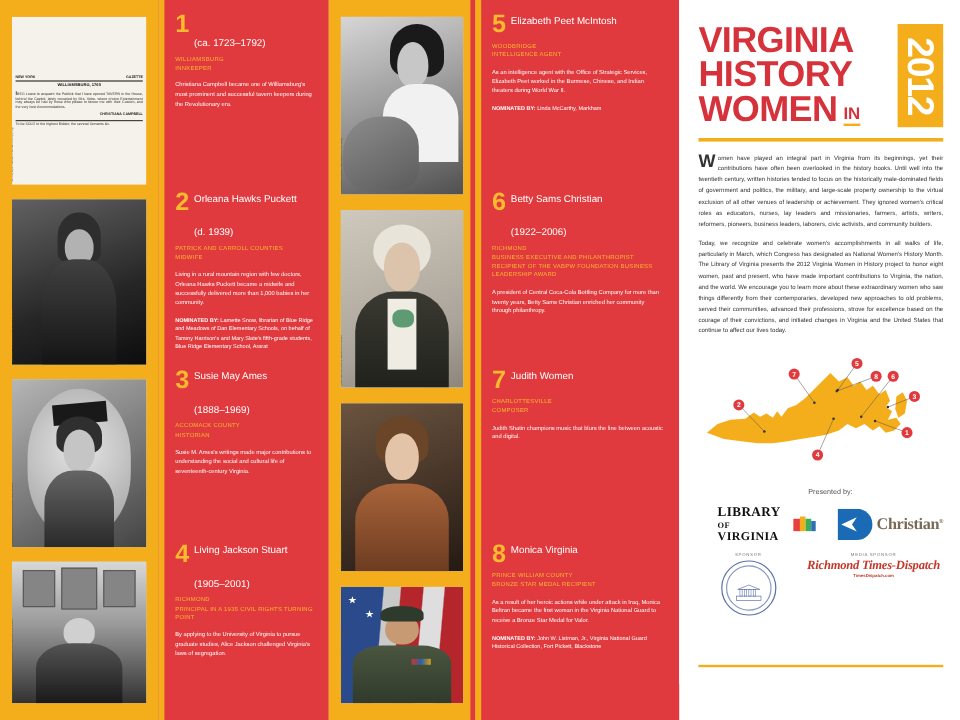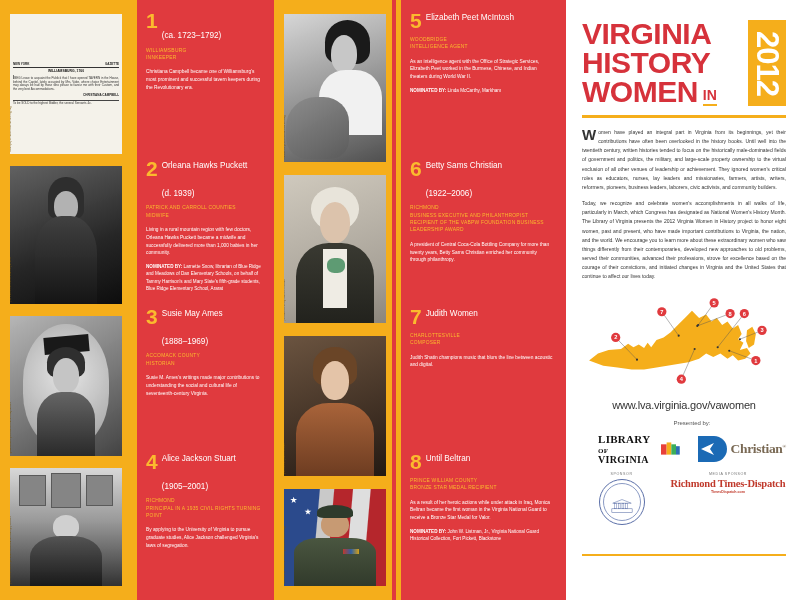--- a/index.html
+++ b/index.html
@@ -164,21 +164,21 @@
   .lov-l1 { font-family: "Liberation Serif", serif; font-size: 11px; font-weight: bold; color: #111; letter-spacing: .3px;}
   .lov-l2 { font-family: "Liberation Serif", serif; font-size: 10px; font-weight: bold; color: #111; letter-spacing: .3px;}
   .lov-l2 .of { font-size: 7px; }
   .dom-logo { display: flex; align-items: center; gap: 3px; }
   .dom-text { font-family: "Liberation Serif", serif; font-size: 13.5px; font-weight: bold; color: #7a6a55; letter-spacing: -.3px; }
   .sub-row { display: flex; justify-content: center; align-items: flex-start; gap: 26px; margin-top: 7px; }
   .sub-col { text-align: center; }
   .sub-lbl { font-size: 3.6px; color: #777; letter-spacing: .6px; margin-bottom: 3px; }
   .rtd-text {
     font-family: "Liberation Serif", serif; font-size: 10.5px; font-weight: bold;
-    color: #C0392B; letter-spacing: -.2px; line-height: 1;
+    color: #C0392B; letter-spacing: -.2px; line-height: 1; font-style: italic;
   }
   .rtd-sub { font-size: 3.6px; color: #C0392B; font-weight: bold; margin-top: 1px;}
   .seal { width: 46px; height: 46px; border-radius: 50%; border: 1px solid #5b6fa8; position: relative; margin: 0 auto;}
   .seal::before {
     content: ""; position: absolute; inset: 3px; border-radius: 50%; border: .5px solid #8a9ac4;
   }
   .seal-inner { position: absolute; inset: 10px; display: flex; align-items: flex-end; justify-content: center; }
   .bottom-rule {
     position: absolute; left: 16px; right: 14px; bottom: 14px; height: 2.5px; background: #F5AE1B;
   }
@@ -281,21 +281,21 @@
       </div>
       <div class="p-meta">ACCOMACK COUNTY</div>
       <div class="p-meta" style="margin-top:0">HISTORIAN</div>
       <div class="p-desc">Susie M. Ames's writings made major contributions to understanding the social and cultural life of seventeenth-century Virginia.</div>
     </div>
 
     <div class="entry" style="flex:1 1 auto;">
       <div class="entry-head">
         <div class="num">4</div>
         <div class="name-wrap">
-          <div class="p-name">Alice Jackson Stuart</div>
+          <div class="p-name">Living Jackson Stuart</div>
           <div class="p-dates">(1905–2001)</div>
         </div>
       </div>
       <div class="p-meta">RICHMOND</div>
       <div class="p-meta" style="margin-top:0">PRINCIPAL IN A 1935 CIVIL RIGHTS TURNING POINT</div>
       <div class="p-desc">By applying to the University of Virginia to pursue graduate studies, Alice Jackson challenged Virginia's laws of segregation.</div>
     </div>
   </div>
 
   <div class="photo-col-mid">
@@ -383,21 +383,21 @@
       </div>
       <div class="p-meta">CHARLOTTESVILLE</div>
       <div class="p-meta" style="margin-top:0">COMPOSER</div>
       <div class="p-desc">Judith Shatin champions music that blurs the line between acoustic and digital.</div>
     </div>
 
     <div class="entry" style="flex:1 1 auto;">
       <div class="entry-head">
         <div class="num">8</div>
         <div class="name-wrap">
-          <div class="p-name">Until Beltran</div>
+          <div class="p-name">Monica Virginia</div>
         </div>
       </div>
       <div class="p-meta">PRINCE WILLIAM COUNTY</div>
       <div class="p-meta" style="margin-top:0">BRONZE STAR MEDAL RECIPIENT</div>
       <div class="p-desc">As a result of her heroic actions while under attack in Iraq, Monica Beltran became the first woman in the Virginia National Guard to receive a Bronze Star Medal for Valor.</div>
       <div class="p-nom">
         <span class="lbl">NOMINATED BY:</span>
         <span>John W. Listman, Jr., Virginia National Guard Historical Collection, Fort Pickett, Blackstone</span>
       </div>
     </div>
@@ -470,21 +470,20 @@
             <circle cx="90" cy="15" r="5.2" fill="#E03A3E"></circle>
             <text x="90" y="17.3" text-anchor="middle" font-size="6.4" font-weight="bold" fill="#ffffff" font-family="&quot;Liberation Sans&quot;, sans-serif">7</text>
             <line x1="167" y1="17" x2="130" y2="31" stroke="#555" stroke-width=".5"></line>
             <circle cx="130" cy="31" r="1.2" fill="#333"></circle>
             <circle cx="167" cy="17" r="5.2" fill="#E03A3E"></circle>
             <text x="167" y="19.3" text-anchor="middle" font-size="6.4" font-weight="bold" fill="#ffffff" font-family="&quot;Liberation Sans&quot;, sans-serif">8</text>
           </g>
       </svg>
     </div>
 
-    <div class="url-line">www.lva.virginia.gov/vawomen</div>
 
     <div class="sponsor-block">
       <div class="presented">Presented by:</div>
 
       <div class="logo-row">
         <div class="lov-logo">
           <div class="lov-text">
             <div class="lov-l1">LIBRARY</div>
             <div class="lov-l2">
               <span class="of">OF</span>

